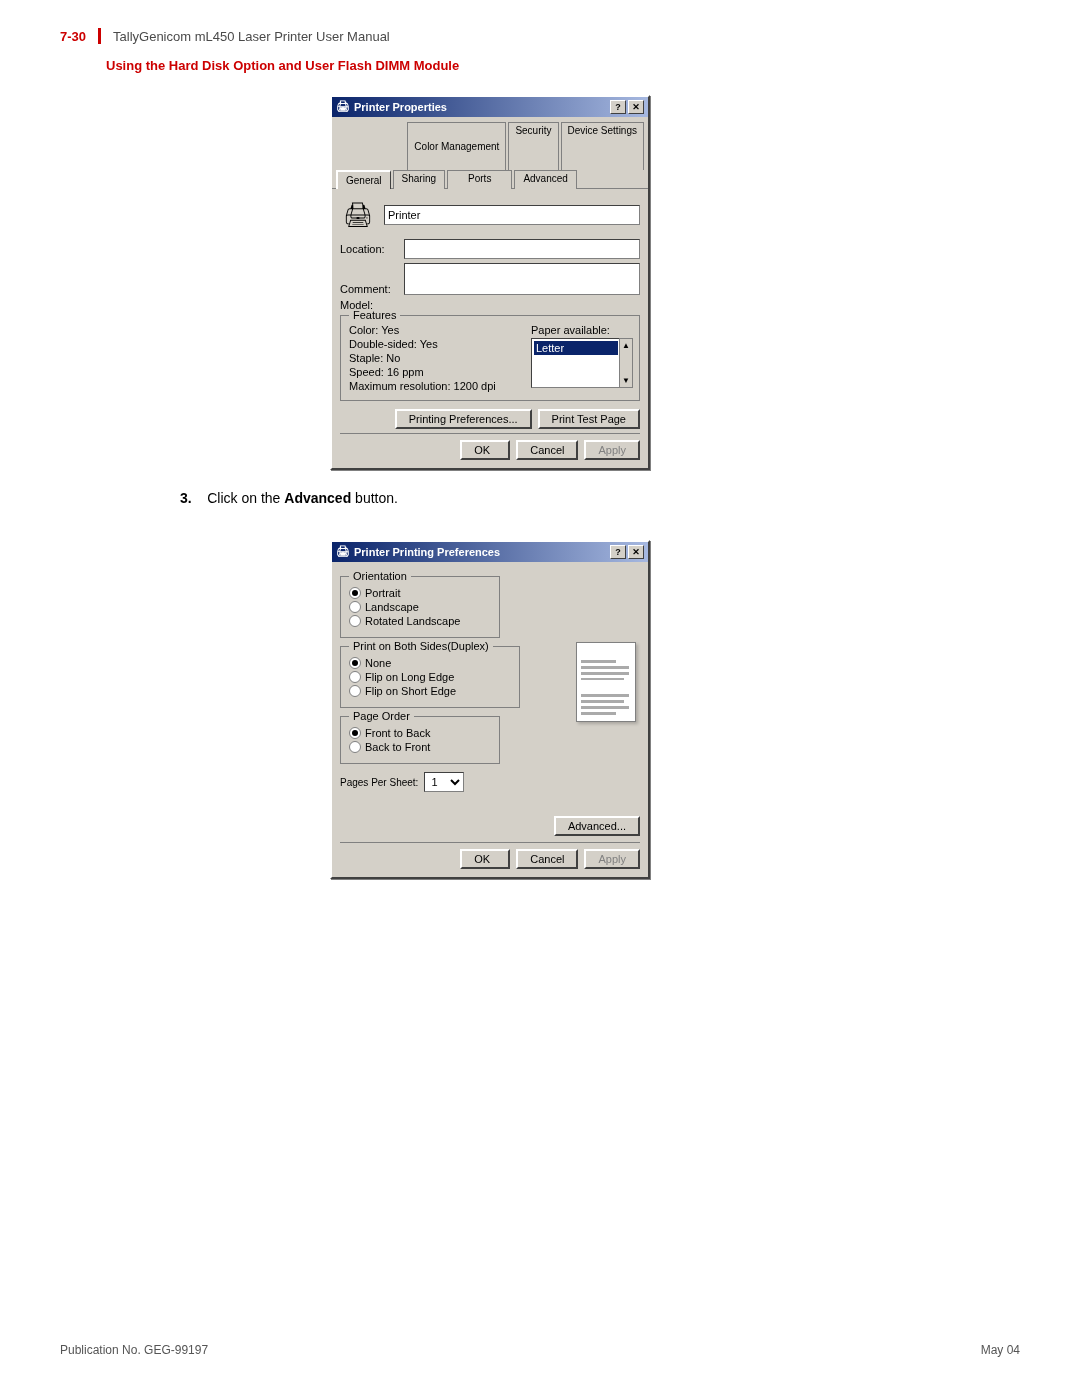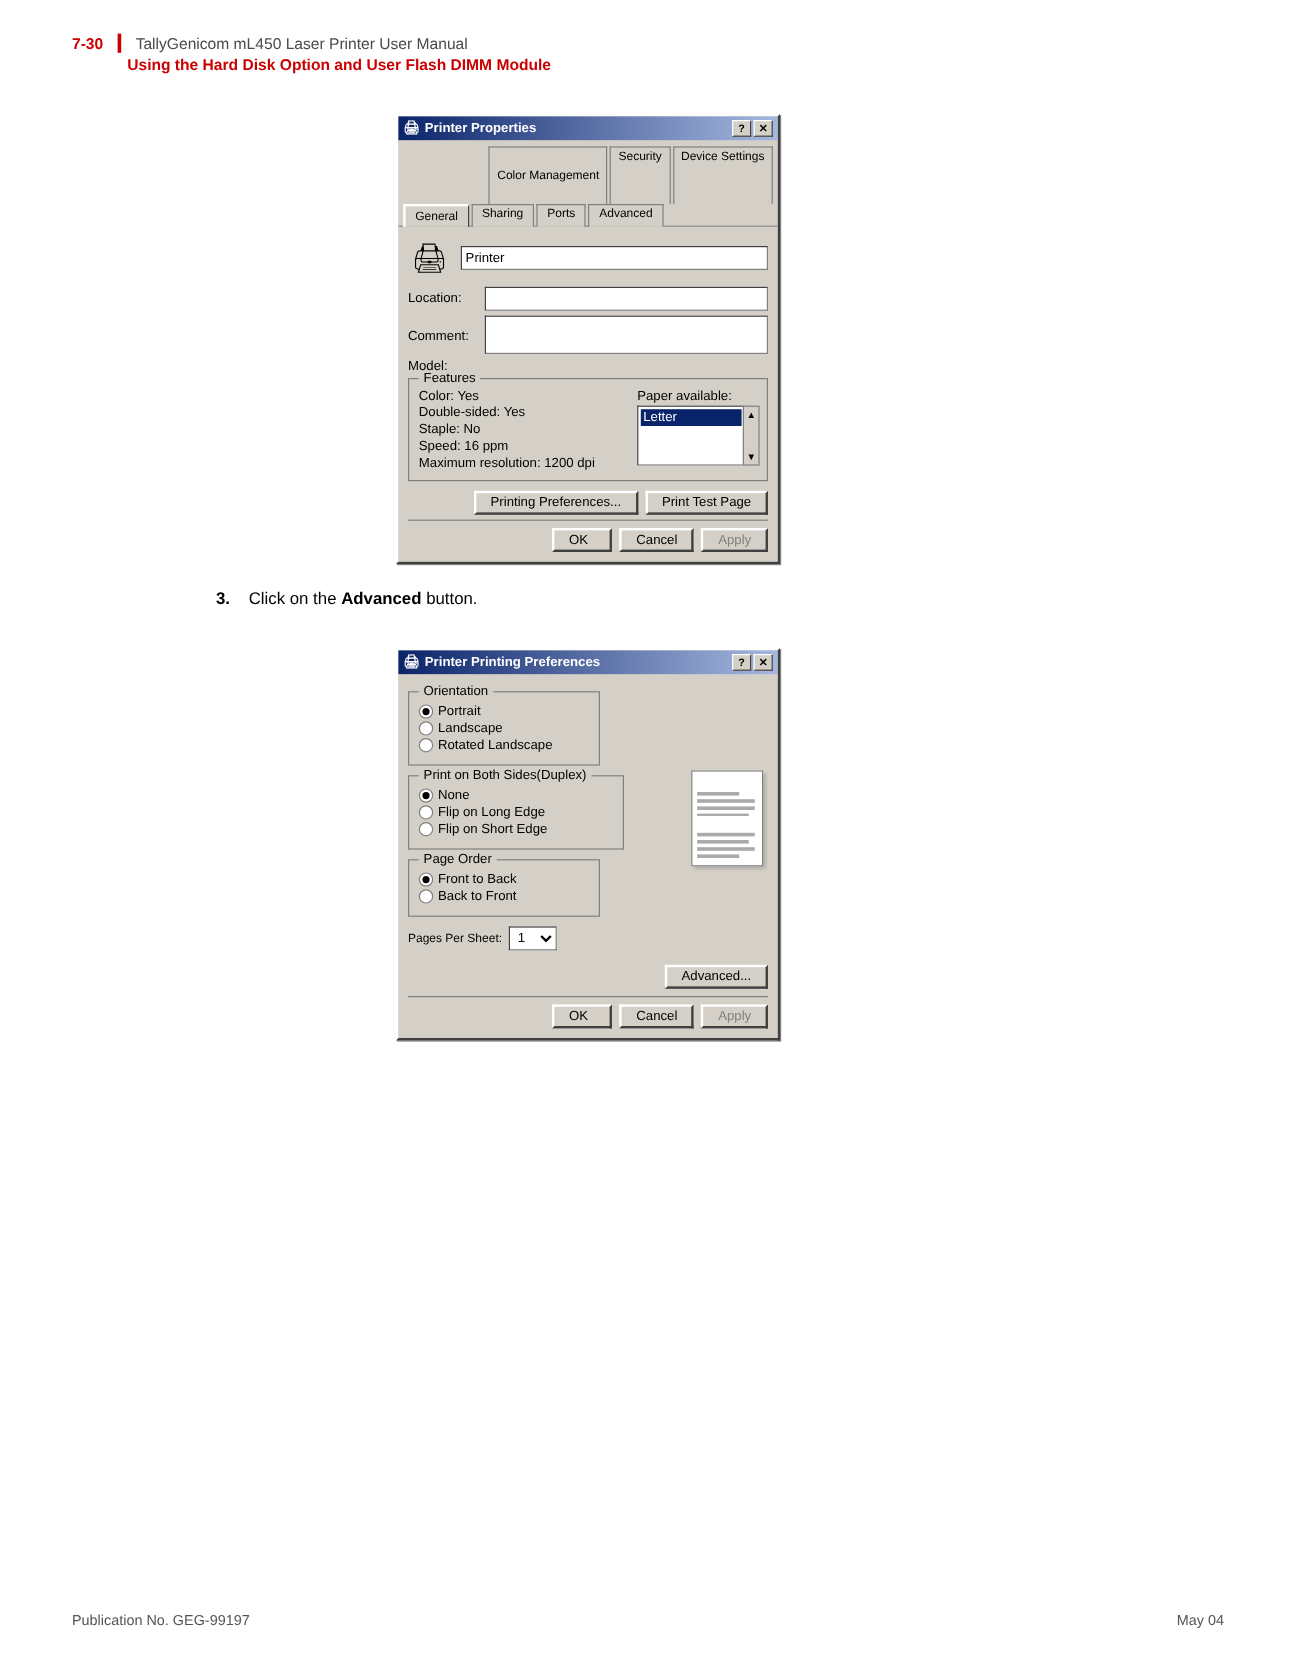--- a/index.html
+++ b/index.html
@@ -40,21 +40,21 @@
       margin: 0 4px;
     }
     .header-title-line1 {
       color: #4a4a4a;
       font-size: 13px;
     }
     .header-title-line2 {
       color: #c00;
       font-size: 13px;
       font-weight: bold;
-      margin-top: 2px;
+      margin-top: 14px;
     }
 
     
     .step-instruction {
       position: absolute;
       font-size: 14px;
       color: #000;
     }
 
     
@@ -313,37 +313,37 @@
 
   <div style="display:flex; gap:2px; padding: 4px 4px 0 4px; background:#d4d0c8; justify-content: flex-end;">
     <div class="win-tab" style="font-size:10px; padding: 18px 6px;">Color Management</div>
     <div class="win-tab" style="font-size:10px; padding: 2px 6px;">Security</div>
     <div class="win-tab" style="font-size:10px; padding: 2px 6px;">Device Settings</div>
   </div>
 
   <div style="display:flex; gap:2px; padding: 0 4px 0 4px; background:#d4d0c8; border-bottom: 1px solid #808080; margin-bottom: 0;">
     <div class="win-tab active" style="font-size:10px; padding: 3px 8px;">General</div>
     <div class="win-tab" style="font-size:10px; padding: 2px 8px;">Sharing</div>
-    <div class="win-tab" style="font-size:10px; padding: 2px 8px;">Ports</div>
+    <div class="win-tab" style="font-size:10px; padding: 2px 20px;">Ports</div>
     <div class="win-tab" style="font-size:10px; padding: 2px 8px;">Advanced</div>
   </div>
 
   <div class="win-content" style="padding: 8px;">
 
     <div style="display:flex; align-items:center; gap: 8px; margin-bottom: 6px;">
       <div class="printer-icon-box">🖨</div>
       <input class="win-input" value="Printer" style="flex: 1 1 0%; height: 20px; font-size: 11px;">
     </div>
 
     <div class="field-row">
       <span class="field-label">Location:</span>
       <input class="win-input" style="flex: 1 1 0%; height: 20px; font-size: 11px;">
     </div>
 
-    <div class="field-row" style="align-items:center;">
+    <div class="field-row" style="align-items:flex-end;">
       <span class="field-label" style="margin-top:2px;">Comment:</span>
       <textarea class="win-input" style="flex: 1 1 0%; height: 32px; font-size: 11px; resize: none; padding: 2px 3px;"></textarea>
     </div>
 
     <div class="field-row">
       <span class="field-label">Model:</span>
     </div>
 
     <div class="win-groupbox" style="margin-top: 4px;">
       <span class="win-groupbox-legend">Features</span>
@@ -470,21 +470,21 @@
 
     <div style="display:flex; align-items:center; gap:6px; margin-top: 8px;">
       <span style="font-size:10px;">Pages Per Sheet:</span>
       <select class="win-select" style="width:40px;">
         <option>1</option>
         <option>2</option>
         <option>4</option>
       </select>
     </div>
 
-    <div style="display:flex; justify-content:flex-end; margin-top:12px;">
+    <div style="display:flex; justify-content:flex-end; margin-top:24px;">
       <button class="win-btn">Advanced...</button>
     </div>
 
     <div style="display:flex; gap:6px; justify-content:flex-end; margin-top:6px; padding-top:6px; border-top: 1px solid #808080;">
       <button class="win-btn" style="min-width:50px;">OK</button>
       <button class="win-btn" style="min-width:50px;">Cancel</button>
       <button class="win-btn disabled" style="min-width:50px;">Apply</button>
     </div>
   </div>
 </div>

